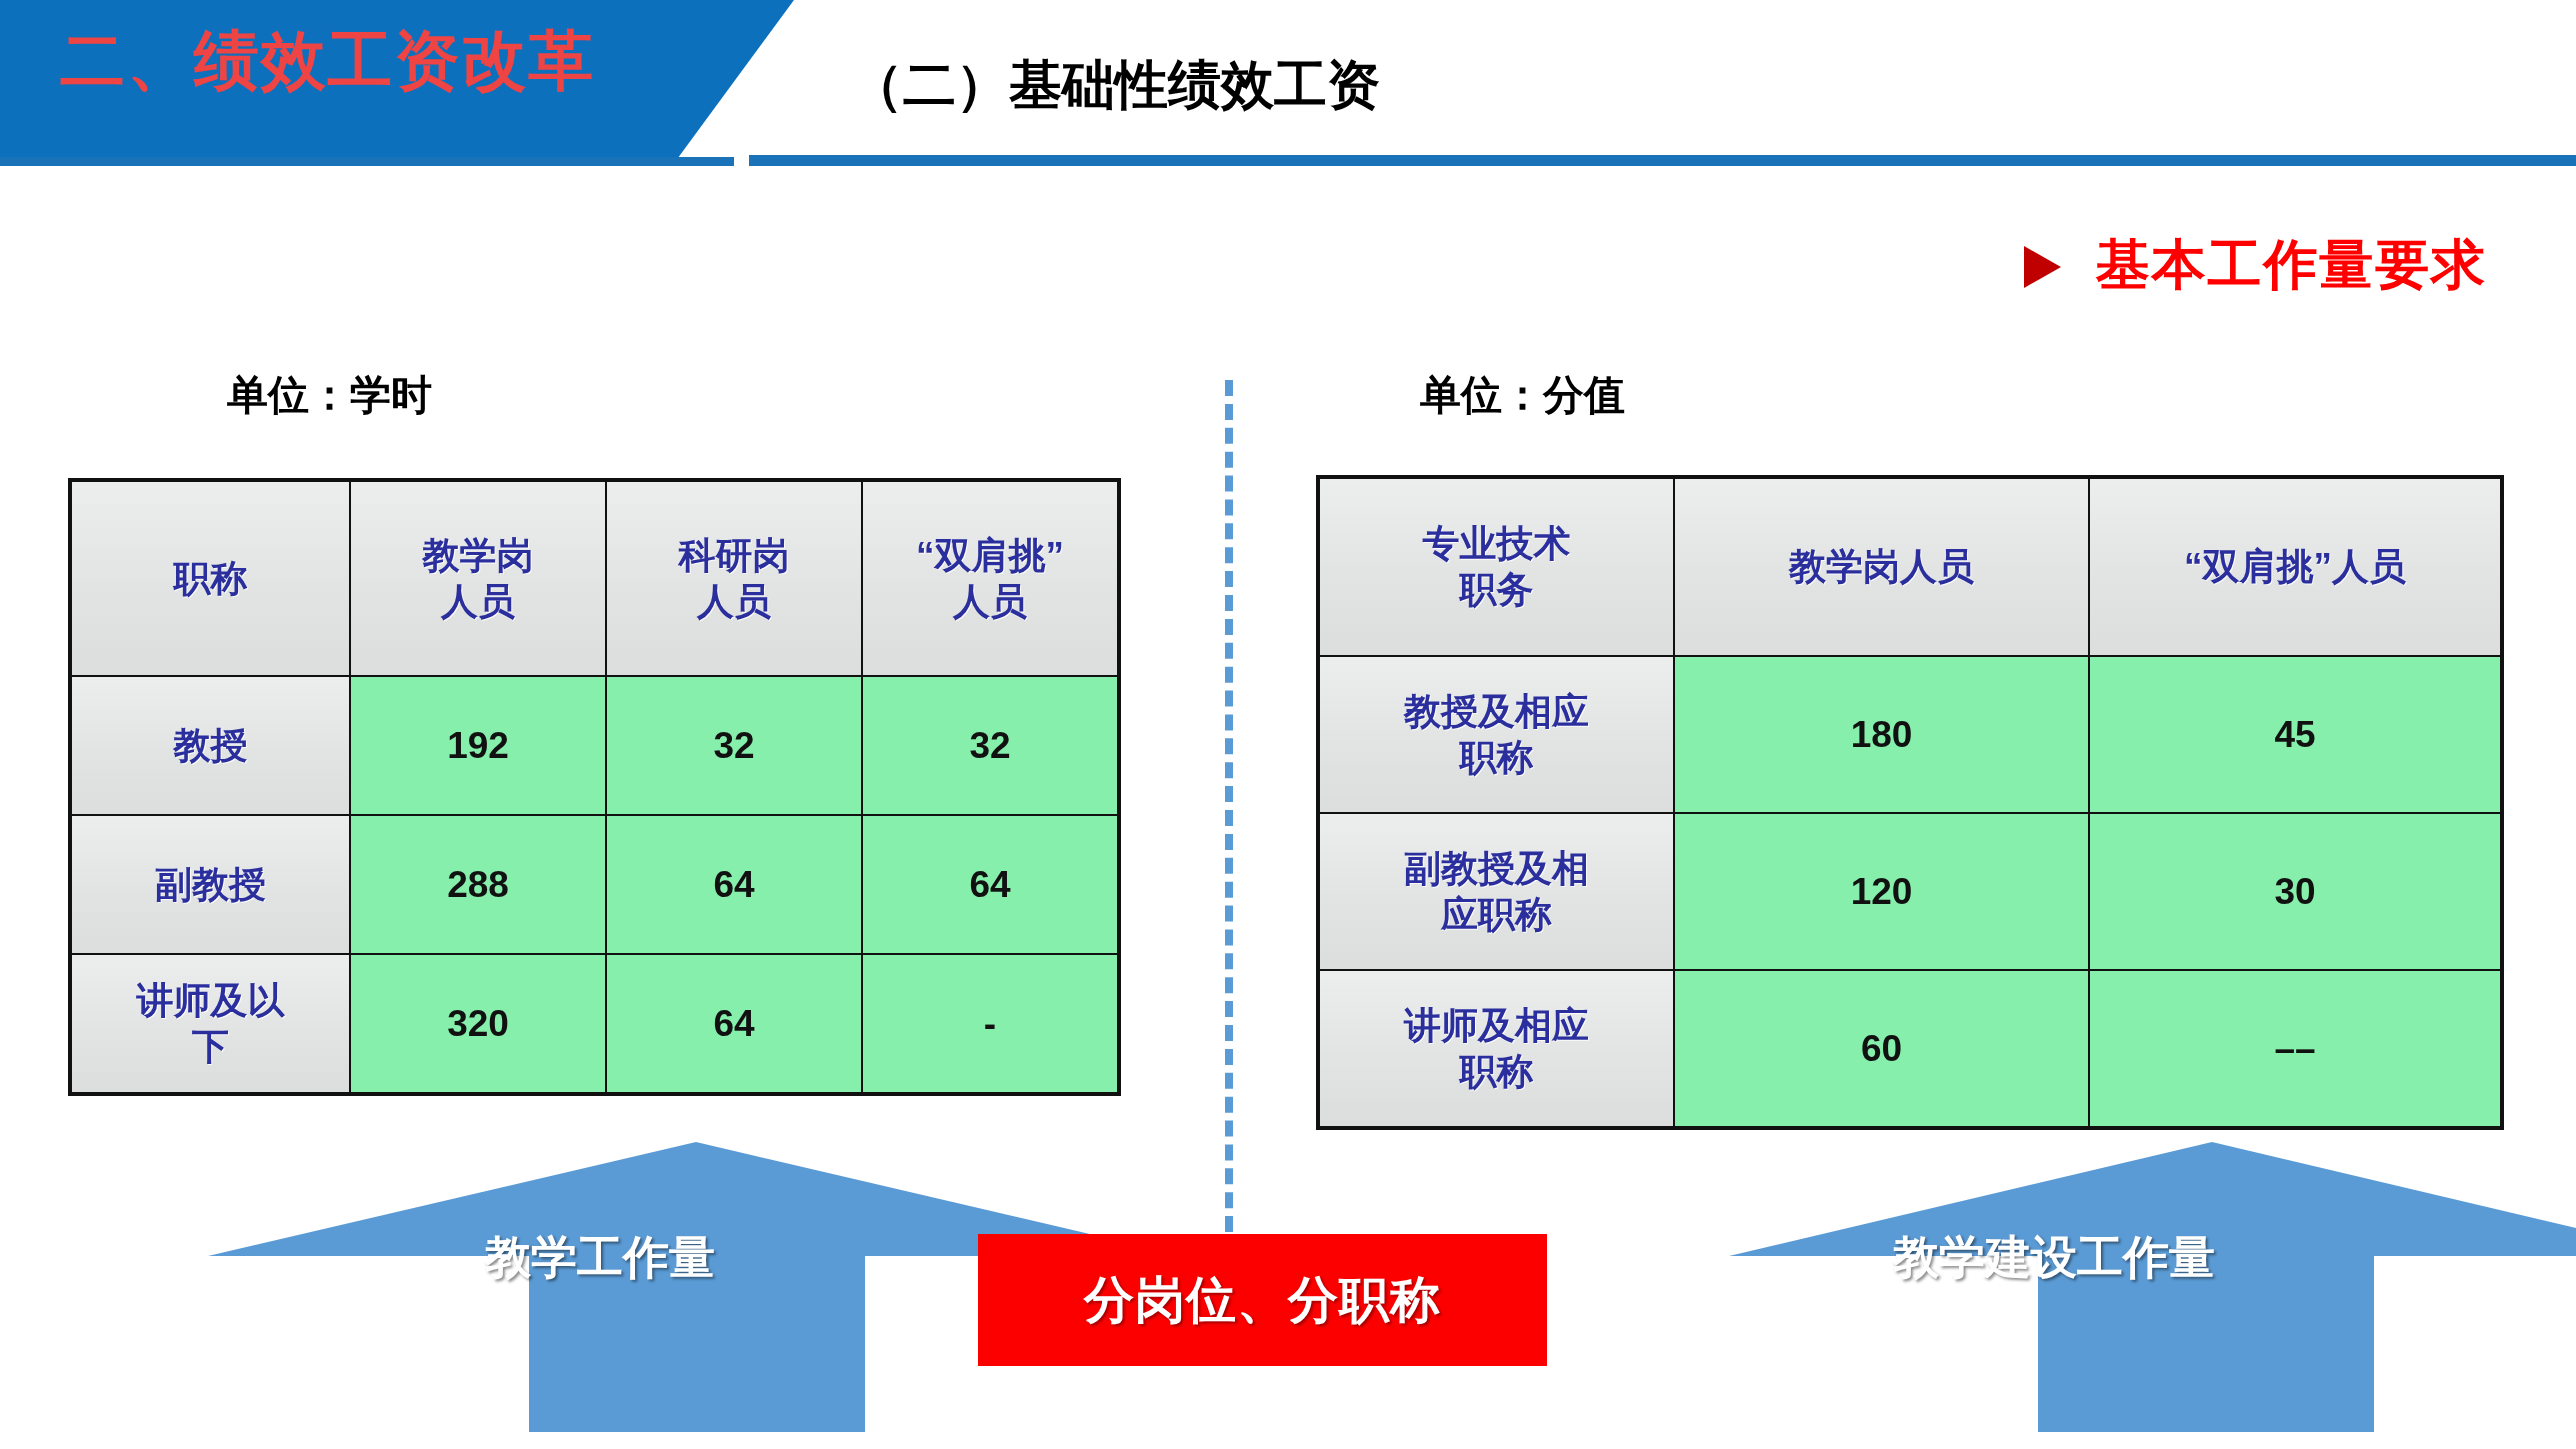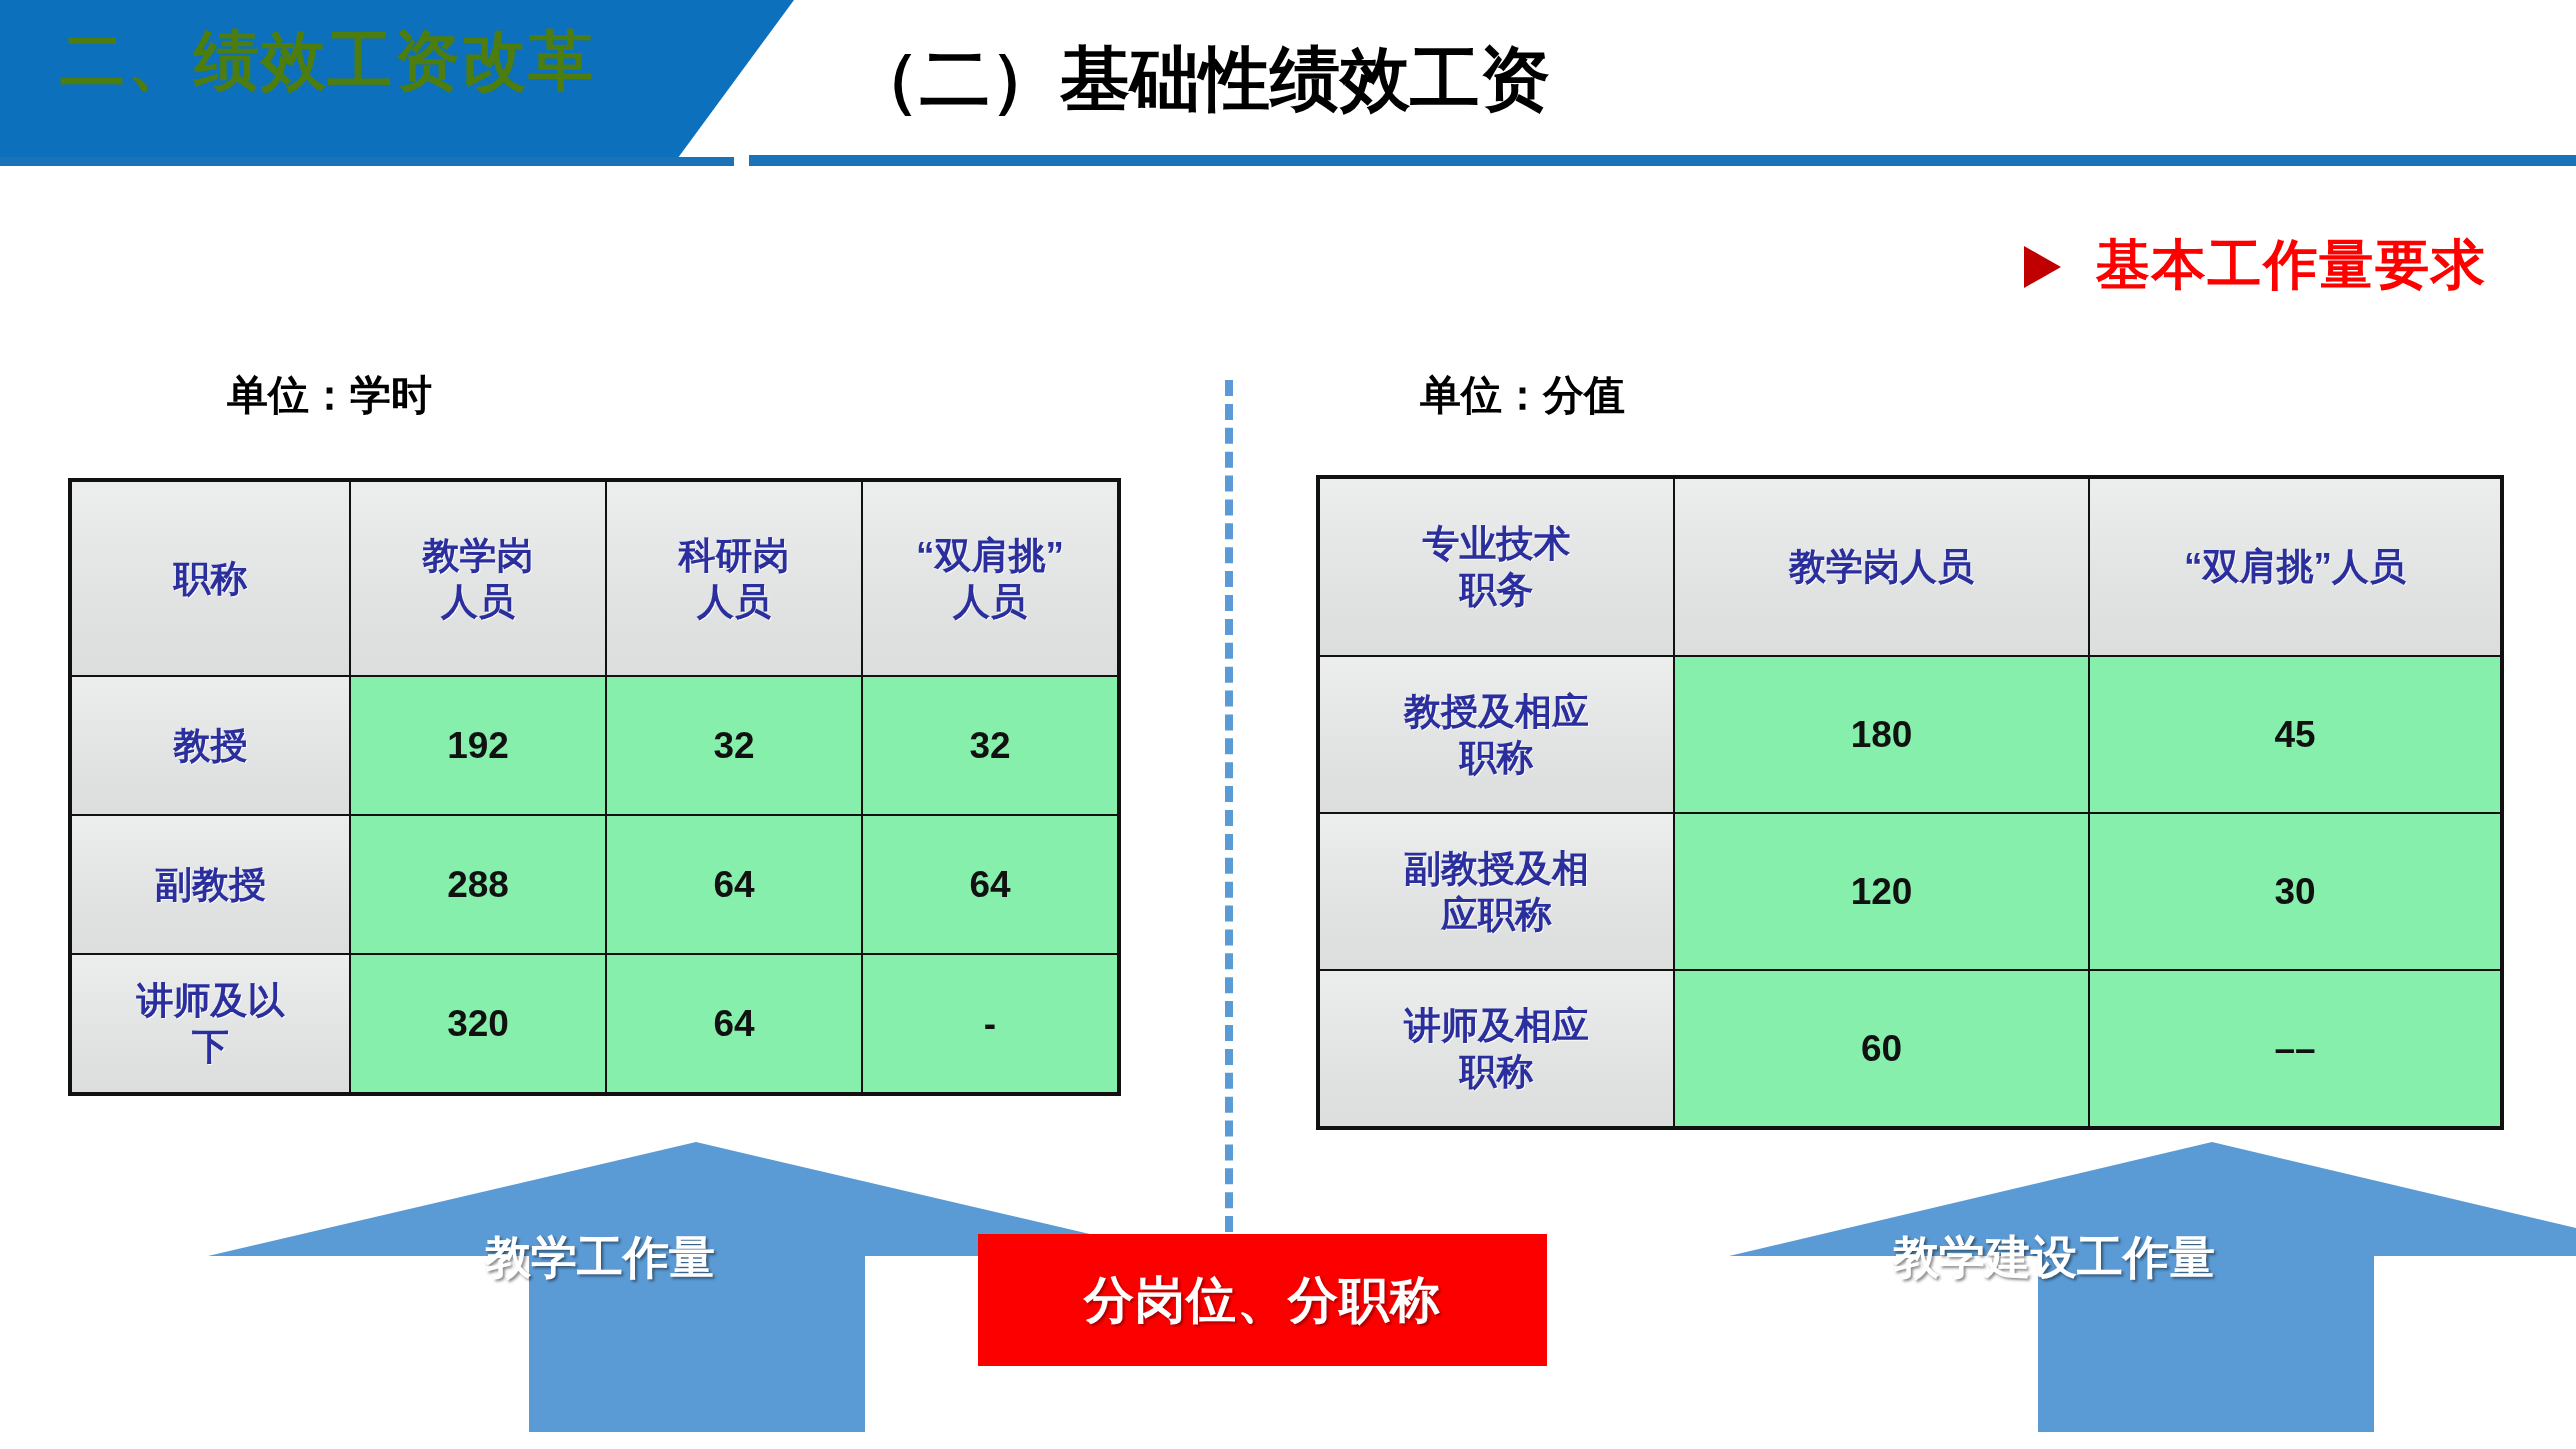--- a/index.html
+++ b/index.html
@@ -27,21 +27,21 @@
     height: 166px;
     background: #0d70bd;
     clip-path: polygon(0 0, 794px 0, 672px 166px, 0 166px);
     -webkit-clip-path: polygon(0 0, 794px 0, 672px 166px, 0 166px);
   }
   .header-banner-text {
     position: absolute;
     left: 60px;
     top: 17.4px;
     width: 676px;
-    color: #4d7c0f;
+    color: #ef4444;
     font-size: 65px;
     font-weight: bold;
     letter-spacing: 1.9px;
     line-height: 87px;
     white-space: nowrap;
   }
   .header-rule-left {
     position: absolute;
     left: 0px;
     top: 157px;
@@ -53,24 +53,24 @@
     position: absolute;
     left: 749px;
     top: 155px;
     width: 1827px;
     height: 10.6px;
     background: #1a72b8;
   }
   .header-subtitle {
     position: absolute;
     left: 850px;
-    top: 21px;
+    top: 27px;
     width: 1256px;
     color: #000000;
-    font-size: 70px;
+    font-size: 53px;
     font-weight: bold;
     line-height: 116px;
     white-space: nowrap;
   }
 
   
   .red-heading {
     position: absolute;
     right: 89px;
     top: 229px;

